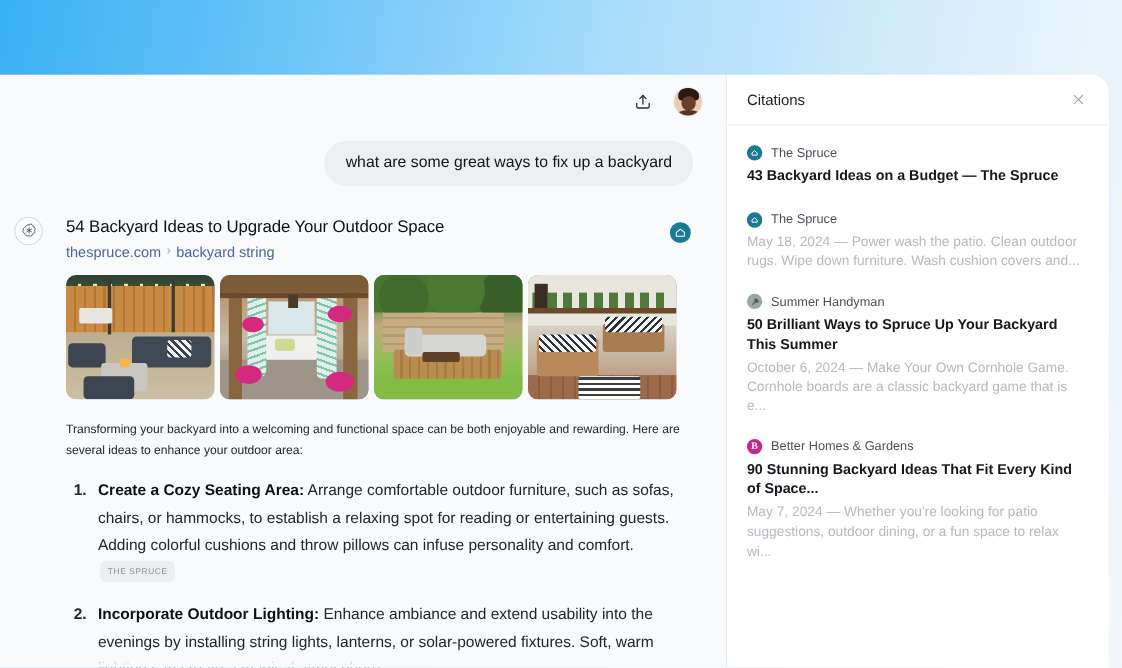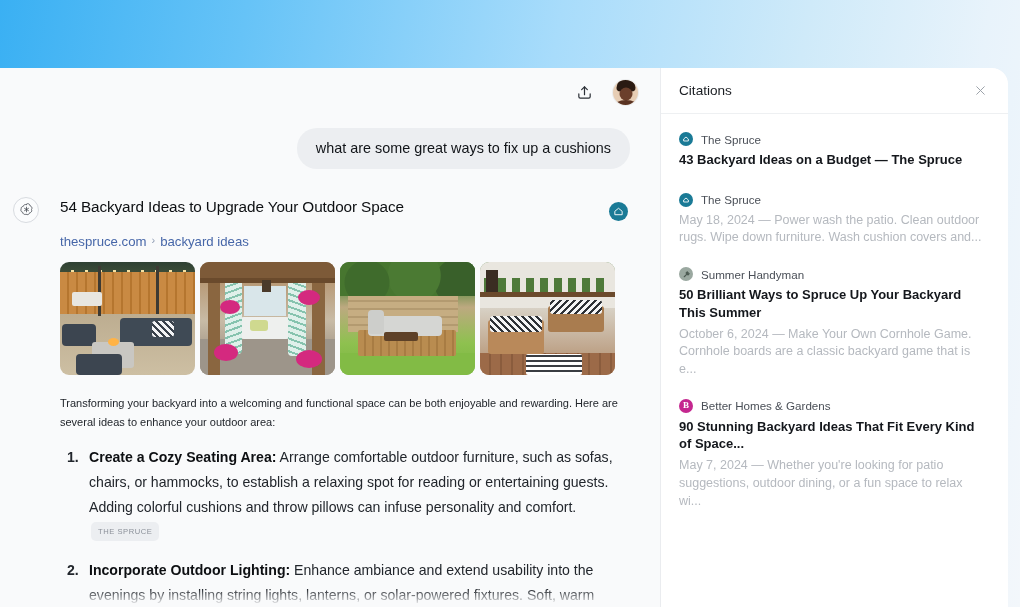--- a/index.html
+++ b/index.html
@@ -110,21 +110,21 @@
   }
   .result-head-text { flex: 1; min-width: 0; }
   .result-title {
     font-size: 15.3px;
     font-weight: 400;
     color: #0d0f12;
     letter-spacing: -0.1px;
     line-height: 1.3;
   }
   .result-url {
-    margin-top: 17px;
+    margin-top: 5px;
     font-size: 13.2px;
     color: #4666a8;
     display: flex; gap: 5px;
     cursor: pointer;
   }
   .result-url .chev { color: #8e9bb3; font-size: 11px; }
   .source-badge {
     width: 19px; height: 19px;
     border-radius: 50%;
     background: #1a7a96;
@@ -324,40 +324,40 @@
         </svg>
       </div>
       <div class="avatar">
         <span class="hair"></span>
         <span class="face"></span>
         <span class="shoulders"></span>
       </div>
     </div>
 
     <div class="user-row">
-      <div class="user-bubble">what are some great ways to fix up a cushions</div>
+      <div class="user-bubble">what are some great ways to fix up a backyard</div>
     </div>
 
     <div class="assistant">
       <div class="gpt-avatar">
         <svg width="15" height="15" viewBox="0 0 24 24" fill="none" stroke="#41464e" stroke-width="1.25">
           <path d="M12 3.2c1.9-1.1 4.2-.5 5.3 1.4.3.5.5 1.1.5 1.7 1.9.3 3.2 2.1 2.9 4-.1.6-.3 1.1-.7 1.6.9 1.7.3 3.9-1.4 4.9-.5.3-1.1.5-1.7.5-.3 1.9-2.1 3.2-4 2.9-.6-.1-1.1-.3-1.6-.7-1.7.9-3.9.3-4.9-1.4-.3-.5-.5-1.1-.5-1.7-1.9-.3-3.2-2.1-2.9-4 .1-.6.3-1.1.7-1.6C2.8 10.7 3.4 8.5 5.1 7.5c.5-.3 1.1-.5 1.7-.5C7.1 5.1 8.9 3.8 10.8 4.1c.4.1.8.2 1.2.4z"></path>
           <path d="M12 7.6v8.8M8.3 9.8l7.4 4.4M8.3 14.2l7.4-4.4"></path>
         </svg>
       </div>
 
       <div class="assistant-body">
 
         <div class="result-head">
           <div class="result-head-text">
             <div class="result-title">54 Backyard Ideas to Upgrade Your Outdoor Space</div>
             <div class="result-url">
               <span>thespruce.com</span>
               <span class="chev">›</span>
-              <span>backyard ideas</span>
+              <span>backyard string</span>
             </div>
           </div>
           <div class="source-badge">
             <svg width="11" height="11" viewBox="0 0 24 24" fill="none" stroke="#ffffff" stroke-width="2" stroke-linejoin="round">
               <path d="M4 11.5L12 5l8 6.5V19H4z"></path>
             </svg>
           </div>
         </div>
 
         <div class="img-strip">

